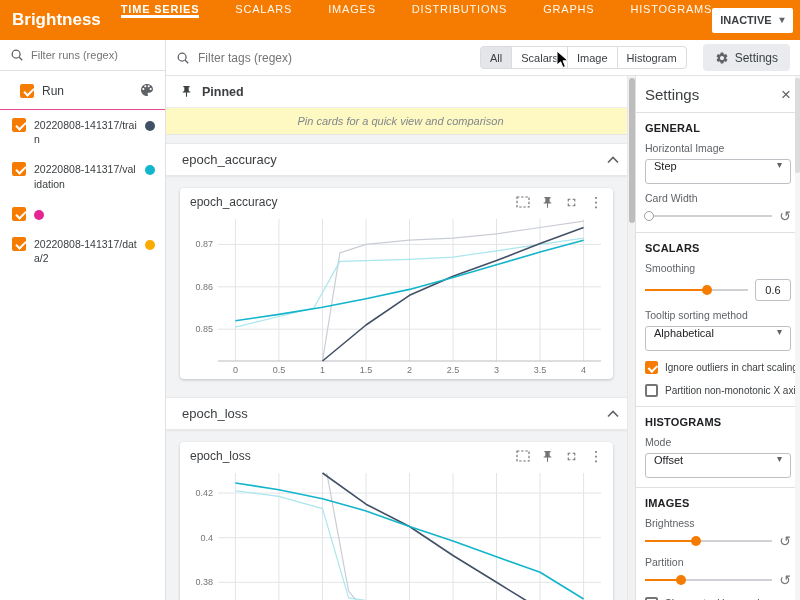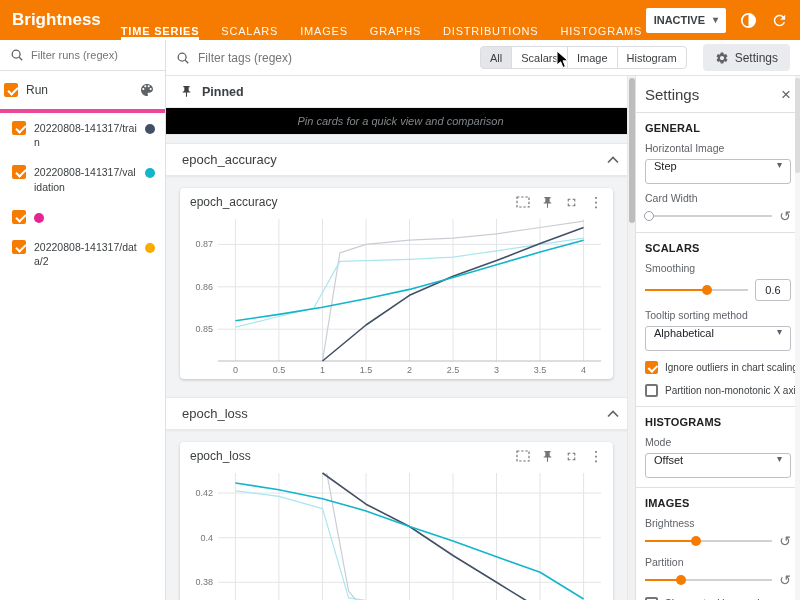--- a/index.html
+++ b/index.html
@@ -3,34 +3,34 @@
 <meta charset="utf-8">
 <style>
   *{margin:0;padding:0;box-sizing:border-box;}
   html,body{background:#e8e8e8;}
   body{font-family:"Liberation Sans",sans-serif;}
   .app{position:relative;width:800px;height:600px;background:#fff;overflow:hidden;color:#202124;font-size:12px;}
 
   
   .topbar{position:absolute;left:0;top:0;width:800px;height:40px;background:#f57c00;display:flex;align-items:center;padding:0 12px;z-index:5;}
   .logo{font-size:17px;font-weight:bold;color:#fff;margin-right:20px;white-space:nowrap;}
-  .tabs{display:flex;gap:22px;height:40px;align-items:flex-end;}
+  .tabs{display:flex;gap:36px;height:40px;align-items:flex-start;}
   .tab{display:flex;align-items:center;color:#fff;font-size:11px;letter-spacing:.8px;border-bottom:3px solid transparent;padding-top:3px;cursor:pointer;opacity:.95;white-space:nowrap;}
   .tab.active{border-bottom-color:#fff;font-weight:bold;opacity:1;}
   .header-right{margin-left:auto;display:flex;align-items:center;gap:14px;}
   .status-select{background:#fff;height:25px;padding:0 8px;display:flex;align-items:center;gap:8px;font-size:11px;font-weight:bold;color:#3c4043;border-radius:2px;cursor:pointer;}
   .caret{font-size:10px;color:#5f6368;line-height:1;}
   .hicon{display:flex;align-items:center;justify-content:center;cursor:pointer;}
 
   
   .sidebar{position:absolute;left:0;top:40px;width:166px;bottom:0;background:#fff;border-right:1px solid #e0e0e0;}
   .runs-filter{height:31px;display:flex;align-items:center;gap:7px;padding:0 10px;border-bottom:1px solid #e0e0e0;}
   .runs-filter input{border:none;outline:none;width:112px;font-size:11px;color:#3c4043;background:transparent;}
   .run-row{display:flex;align-items:flex-start;padding:8px 10px 8px 12px;gap:8px;}
-  .header-row{align-items:center;padding:11px 10px 11px 4px;border-bottom:4px solid #ec4899;}
+  .header-row{align-items:flex-end;padding:11px 10px 11px 20px;border-bottom:1px solid #ec4899;}
   .run-title{font-size:12px;color:#3c4043;flex:1;}
   .run-label{font-size:10.5px;color:#3c4043;line-height:1.35;word-break:break-all;flex:1;}
   .run-dot{width:10px;height:10px;border-radius:50%;flex:none;margin-top:3px;}
 
   
   .checkbox{width:14px;height:14px;border:2px solid #757575;border-radius:2px;flex:none;position:relative;cursor:pointer;background:#fff;}
   .checkbox.checked{background:#f57c00;border-color:#f57c00;}
   .checkbox.checked::after{content:"";position:absolute;left:3.5px;top:0px;width:4px;height:8px;border:solid #fff;border-width:0 2px 2px 0;transform:rotate(45deg);}
 
   
@@ -41,21 +41,21 @@
   .filter-btn{height:23px;padding:0 9px;font-size:11px;color:#3c4043;background:#fff;border:1px solid #dadce0;display:flex;align-items:center;margin-left:-1px;cursor:pointer;white-space:nowrap;}
   .filter-btn:first-child{border-radius:4px 0 0 4px;margin-left:0;}
   .filter-btn:last-child{border-radius:0 4px 4px 0;}
   .filter-btn.checked{background:#e4e6e9;}
   .settings-btn{margin-left:8px;height:27px;background:#e9ebee;border:none;border-radius:4px;display:flex;align-items:center;gap:6px;padding:0 12px;font-size:12px;color:#3c4043;cursor:pointer;font-family:inherit;}
 
   
   .main{position:absolute;left:166px;top:76px;width:469px;bottom:0;background:#f1f3f4;overflow:hidden;}
   .pinned-header{height:32px;background:#fff;display:flex;align-items:center;gap:9px;padding:0 14px;border-bottom:1px solid #ededed;}
   .pinned-title{font-size:12.5px;font-weight:bold;color:#3c4043;}
-  .pinned-empty{height:27px;background:#000000;display:flex;align-items:center;justify-content:center;font-size:11px;font-style:italic;color:#80868b;border-bottom:1px solid #e6e6e6;}
+  .pinned-empty{height:27px;background:#fef9c3;display:flex;align-items:center;justify-content:center;font-size:11px;font-style:italic;color:#80868b;border-bottom:1px solid #e6e6e6;}
   .section-header{margin-top:8px;height:33px;background:#fff;display:flex;align-items:center;justify-content:space-between;padding:0 16px;border-top:1px solid #e8e8e8;border-bottom:1px solid #e8e8e8;box-shadow:0 1px 2px rgba(0,0,0,.06);}
   .section-title{font-size:13px;color:#3c4043;font-weight:500;}
   .card-wrap{padding:12px 22px 10px 14px;}
   .card{background:#fff;border-radius:4px;box-shadow:0 1px 3px rgba(0,0,0,.2);}
   .card-head{display:flex;align-items:center;padding:7px 10px 2px;gap:8px;}
   .card-title{font-size:12px;color:#3c4043;flex:1;}
   .card-icons{display:flex;align-items:center;gap:11px;color:#757575;}
   .kebab{font-size:14px;color:#5f6368;cursor:pointer;line-height:1;}
   svg.chart{display:block;margin:0 2px;}
   .main-scrollbar{position:absolute;right:0;top:0;width:8px;bottom:0;background:#f1f1f1;border-left:1px solid #e8e8e8;}
@@ -92,22 +92,22 @@
 <body>
 
 <div class="app">
 
   <header class="topbar">
     <div class="logo">Brightness</div>
     <nav class="tabs">
       <span class="tab active">TIME SERIES</span>
       <span class="tab">SCALARS</span>
       <span class="tab">IMAGES</span>
+      <span class="tab">DISTRIBUTIONS</span>
       <span class="tab">GRAPHS</span>
-      <span class="tab">DISTRIBUTIONS</span>
       <span class="tab">HISTOGRAMS</span>
     </nav>
     <div class="header-right">
       <div class="status-select">
         <span>INACTIVE</span>
         <span class="caret">▾</span>
       </div>
       <span class="hicon">
         <svg width="17" height="17" viewBox="0 0 16 16">
             <circle cx="8" cy="8" r="6.3" fill="none" stroke="#fff" stroke-width="1.6"></circle>

